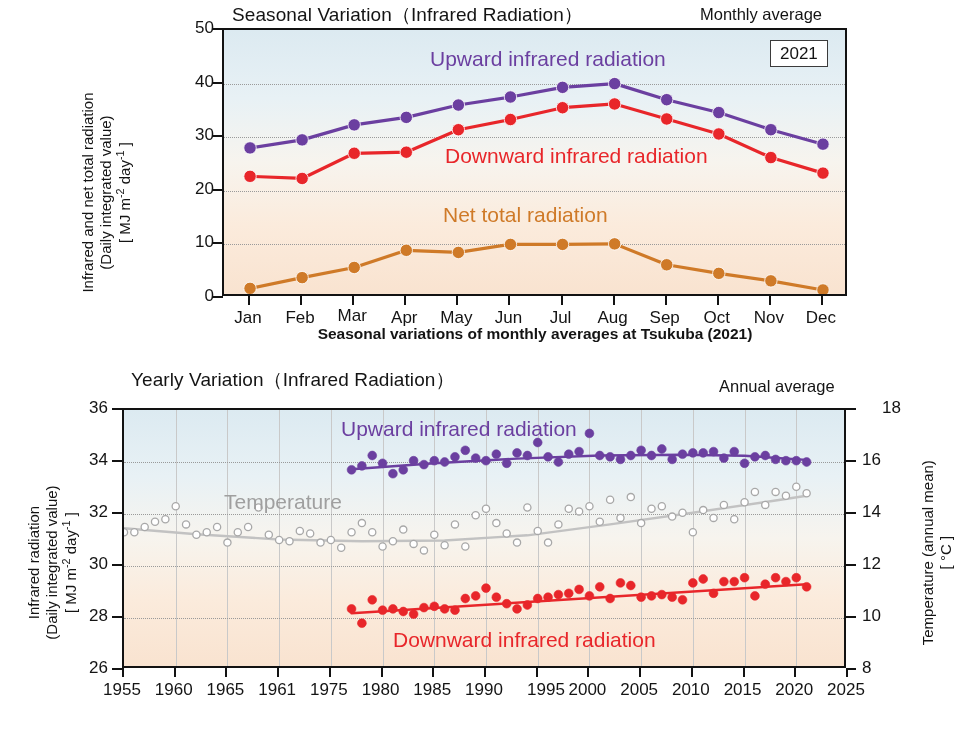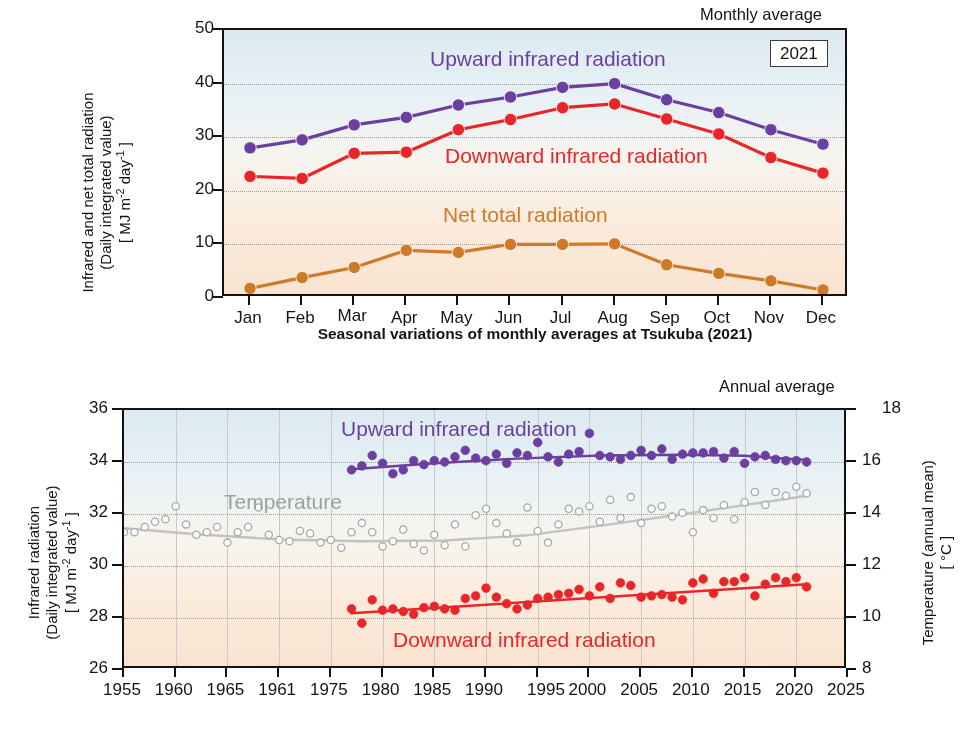--- a/index.html
+++ b/index.html
@@ -59,20 +59,21 @@
     font-size:17px;color:#141414;padding:2px 9px;line-height:1.25;
   }
   svg{position:absolute;left:0;top:0;overflow:visible;}
   .sup{font-size:.72em;vertical-align:super;}
 </style>
 </head>
 <body>
 
 <div class="panel" id="panel-top">
 
+  <div class="chart-title" style="left:232px;top:2px;">Seasonal Variation（Infrared Radiation）</div>
   <div class="corner-note" style="left:700px;top:5px;">Monthly average</div>
 
   <div class="axis-label" style="left:-18px;top:165px;width:250px;transform:rotate(-90deg);">
     <div>Infrared and net total radiation</div>
     <div>(Daily integrated value)</div>
     <div>[ MJ m<span class="sup">-2</span> day<span class="sup">-1</span> ]</div>
   </div>
 
   <div class="plot" id="top-plot" style="left:222px;top:28px;width:625px;height:268px;">
       <div class="gridline" style="top: 214.4px;"></div>
@@ -167,20 +168,21 @@
 
   <div class="series-label" style="left:430px;top:47px;color:#6b3fa0;">Upward infrared radiation</div>
   <div class="series-label" style="left:445px;top:144px;color:#e8262a;">Downward infrared radiation</div>
   <div class="series-label" style="left:443px;top:203px;color:#cf7a28;">Net total radiation</div>
 
   <div class="caption" style="left:535px;top:325px;">Seasonal variations of monthly averages at Tsukuba (2021)</div>
 </div>
 
 <div class="panel" id="panel-bottom">
 
+  <div class="chart-title" style="left:131px;top:12px;">Yearly Variation（Infrared Radiation）</div>
   <div class="corner-note" style="left:719px;top:22px;">Annual average</div>
 
   <div class="axis-label" style="left:-72px;top:180px;width:250px;transform:rotate(-90deg);">
     <div>Infrared radiation</div>
     <div>(Daily integrated value)</div>
     <div>[ MJ m<span class="sup">-2</span> day<span class="sup">-1</span> ]</div>
   </div>
 
   <div class="axis-label" style="left:812px;top:180px;width:250px;transform:rotate(-90deg);">
     <div>Temperature (annual mean)</div>

